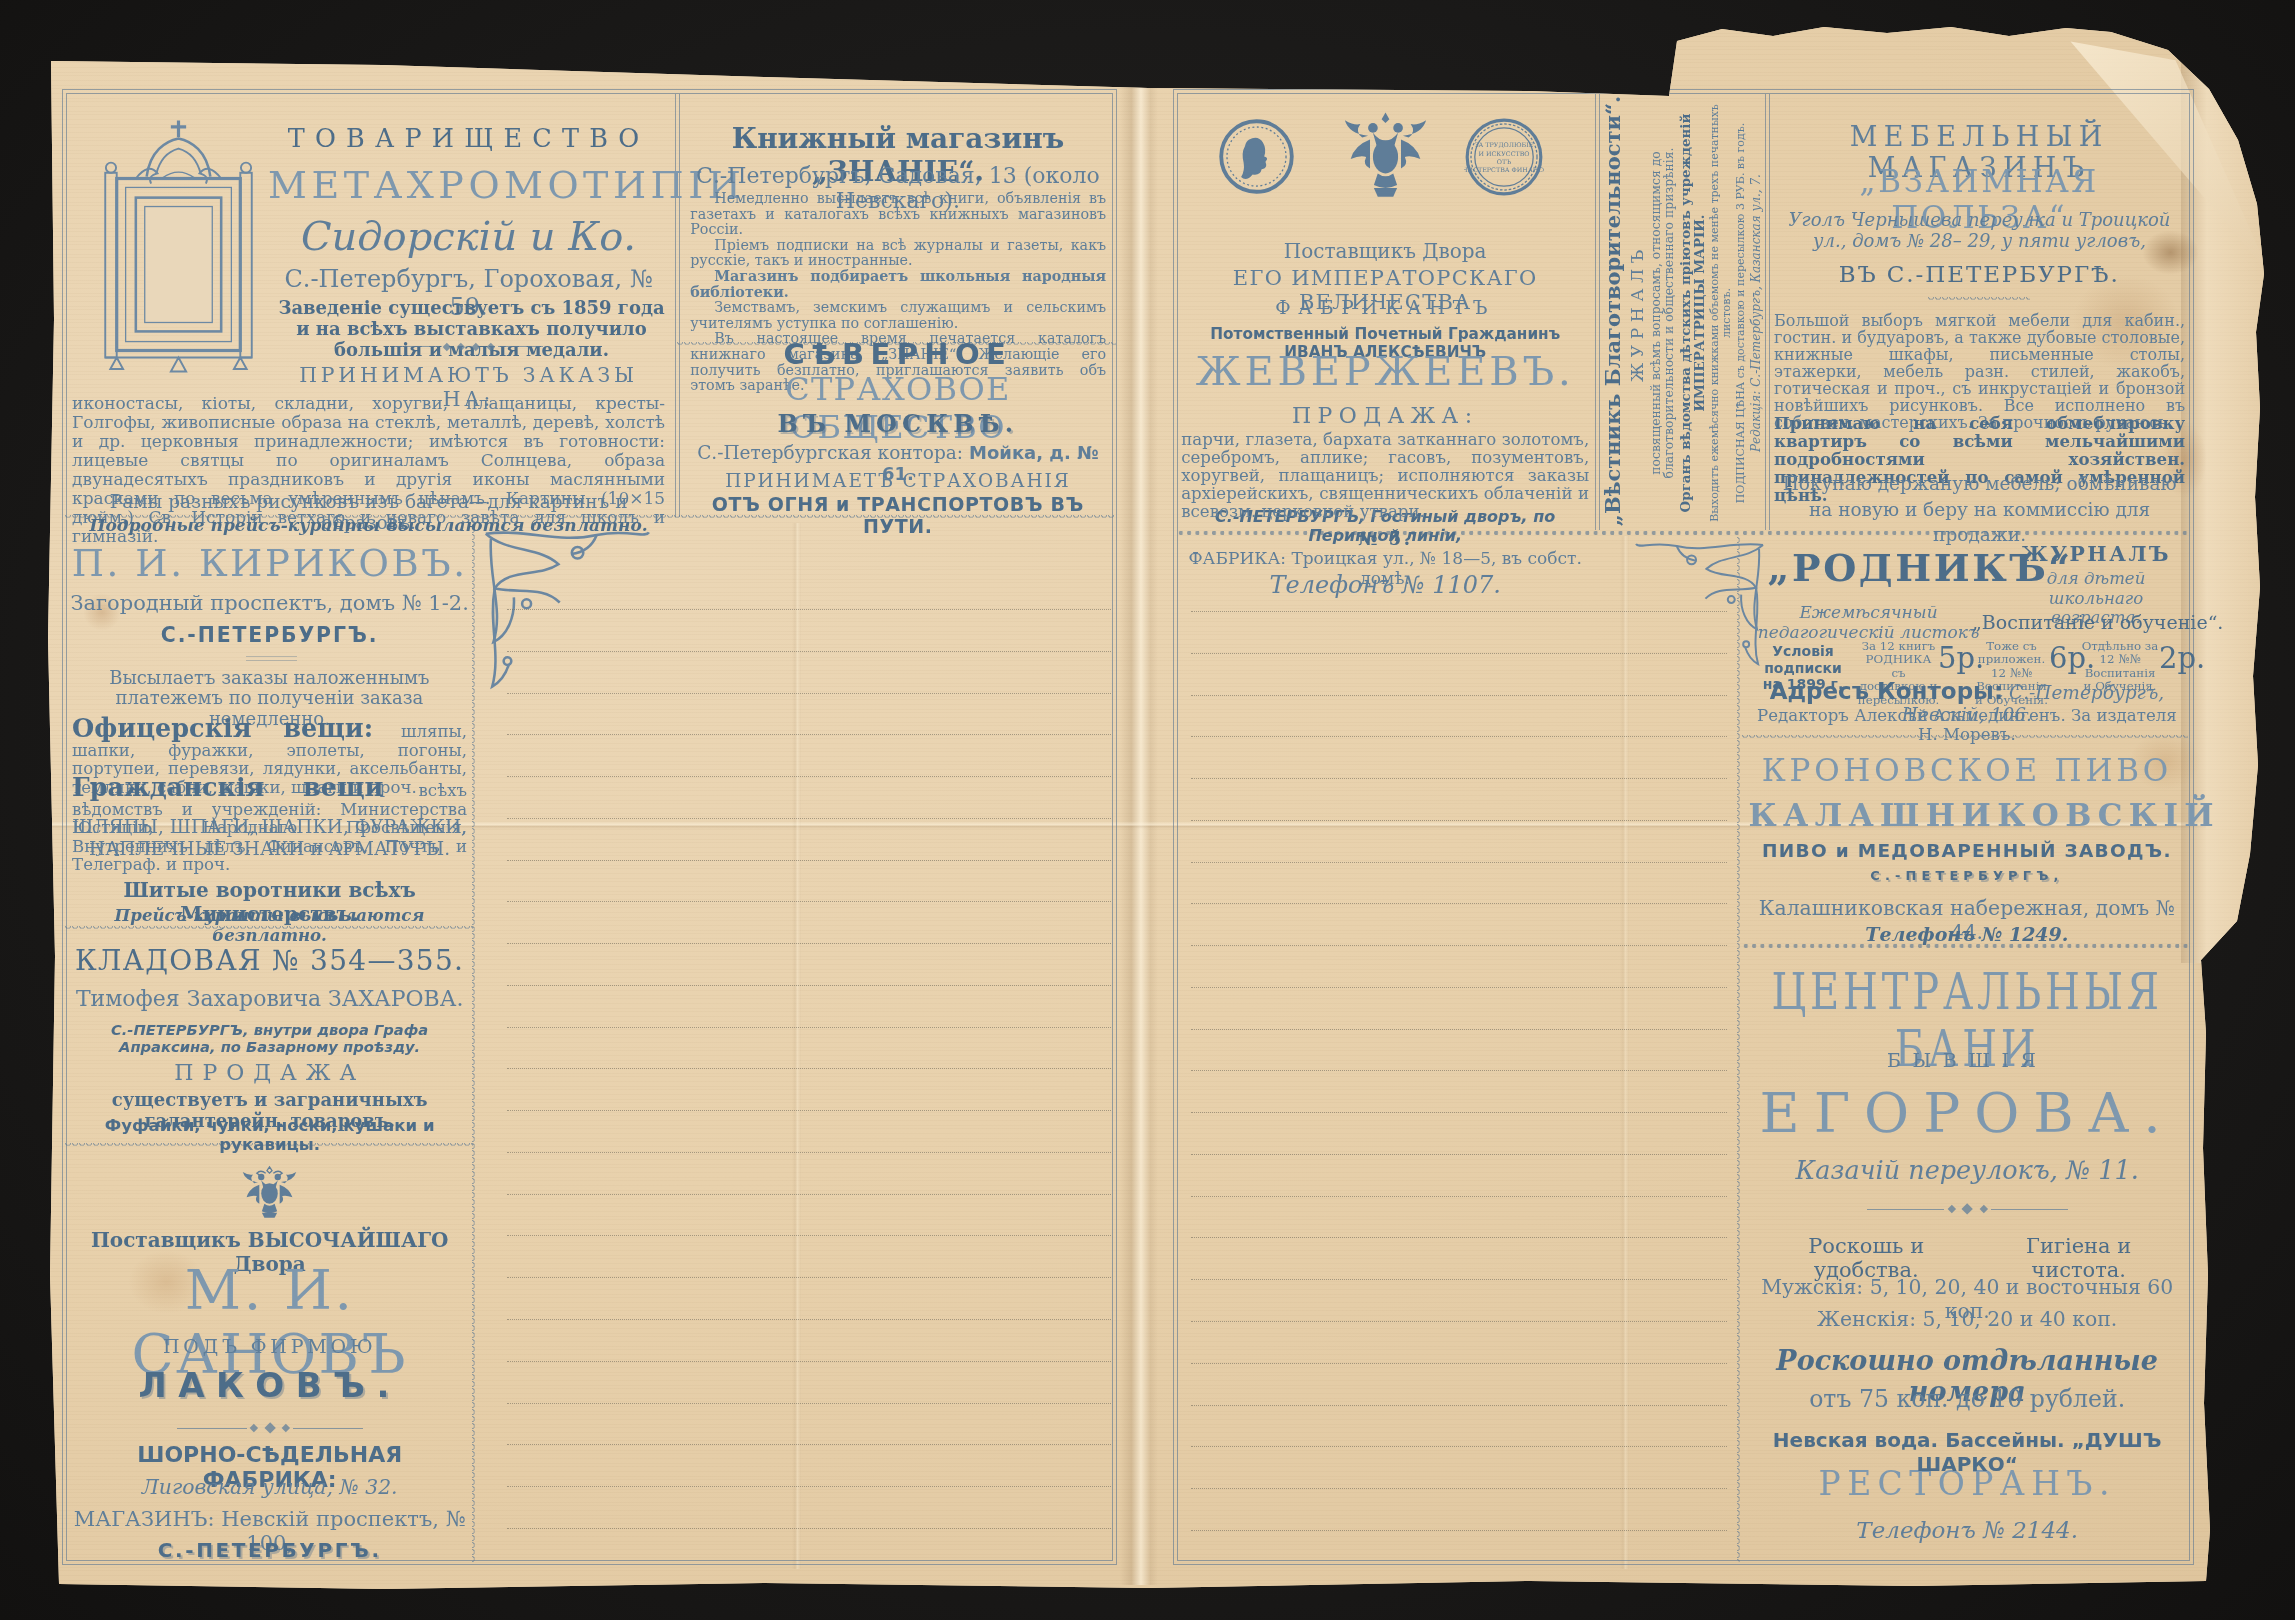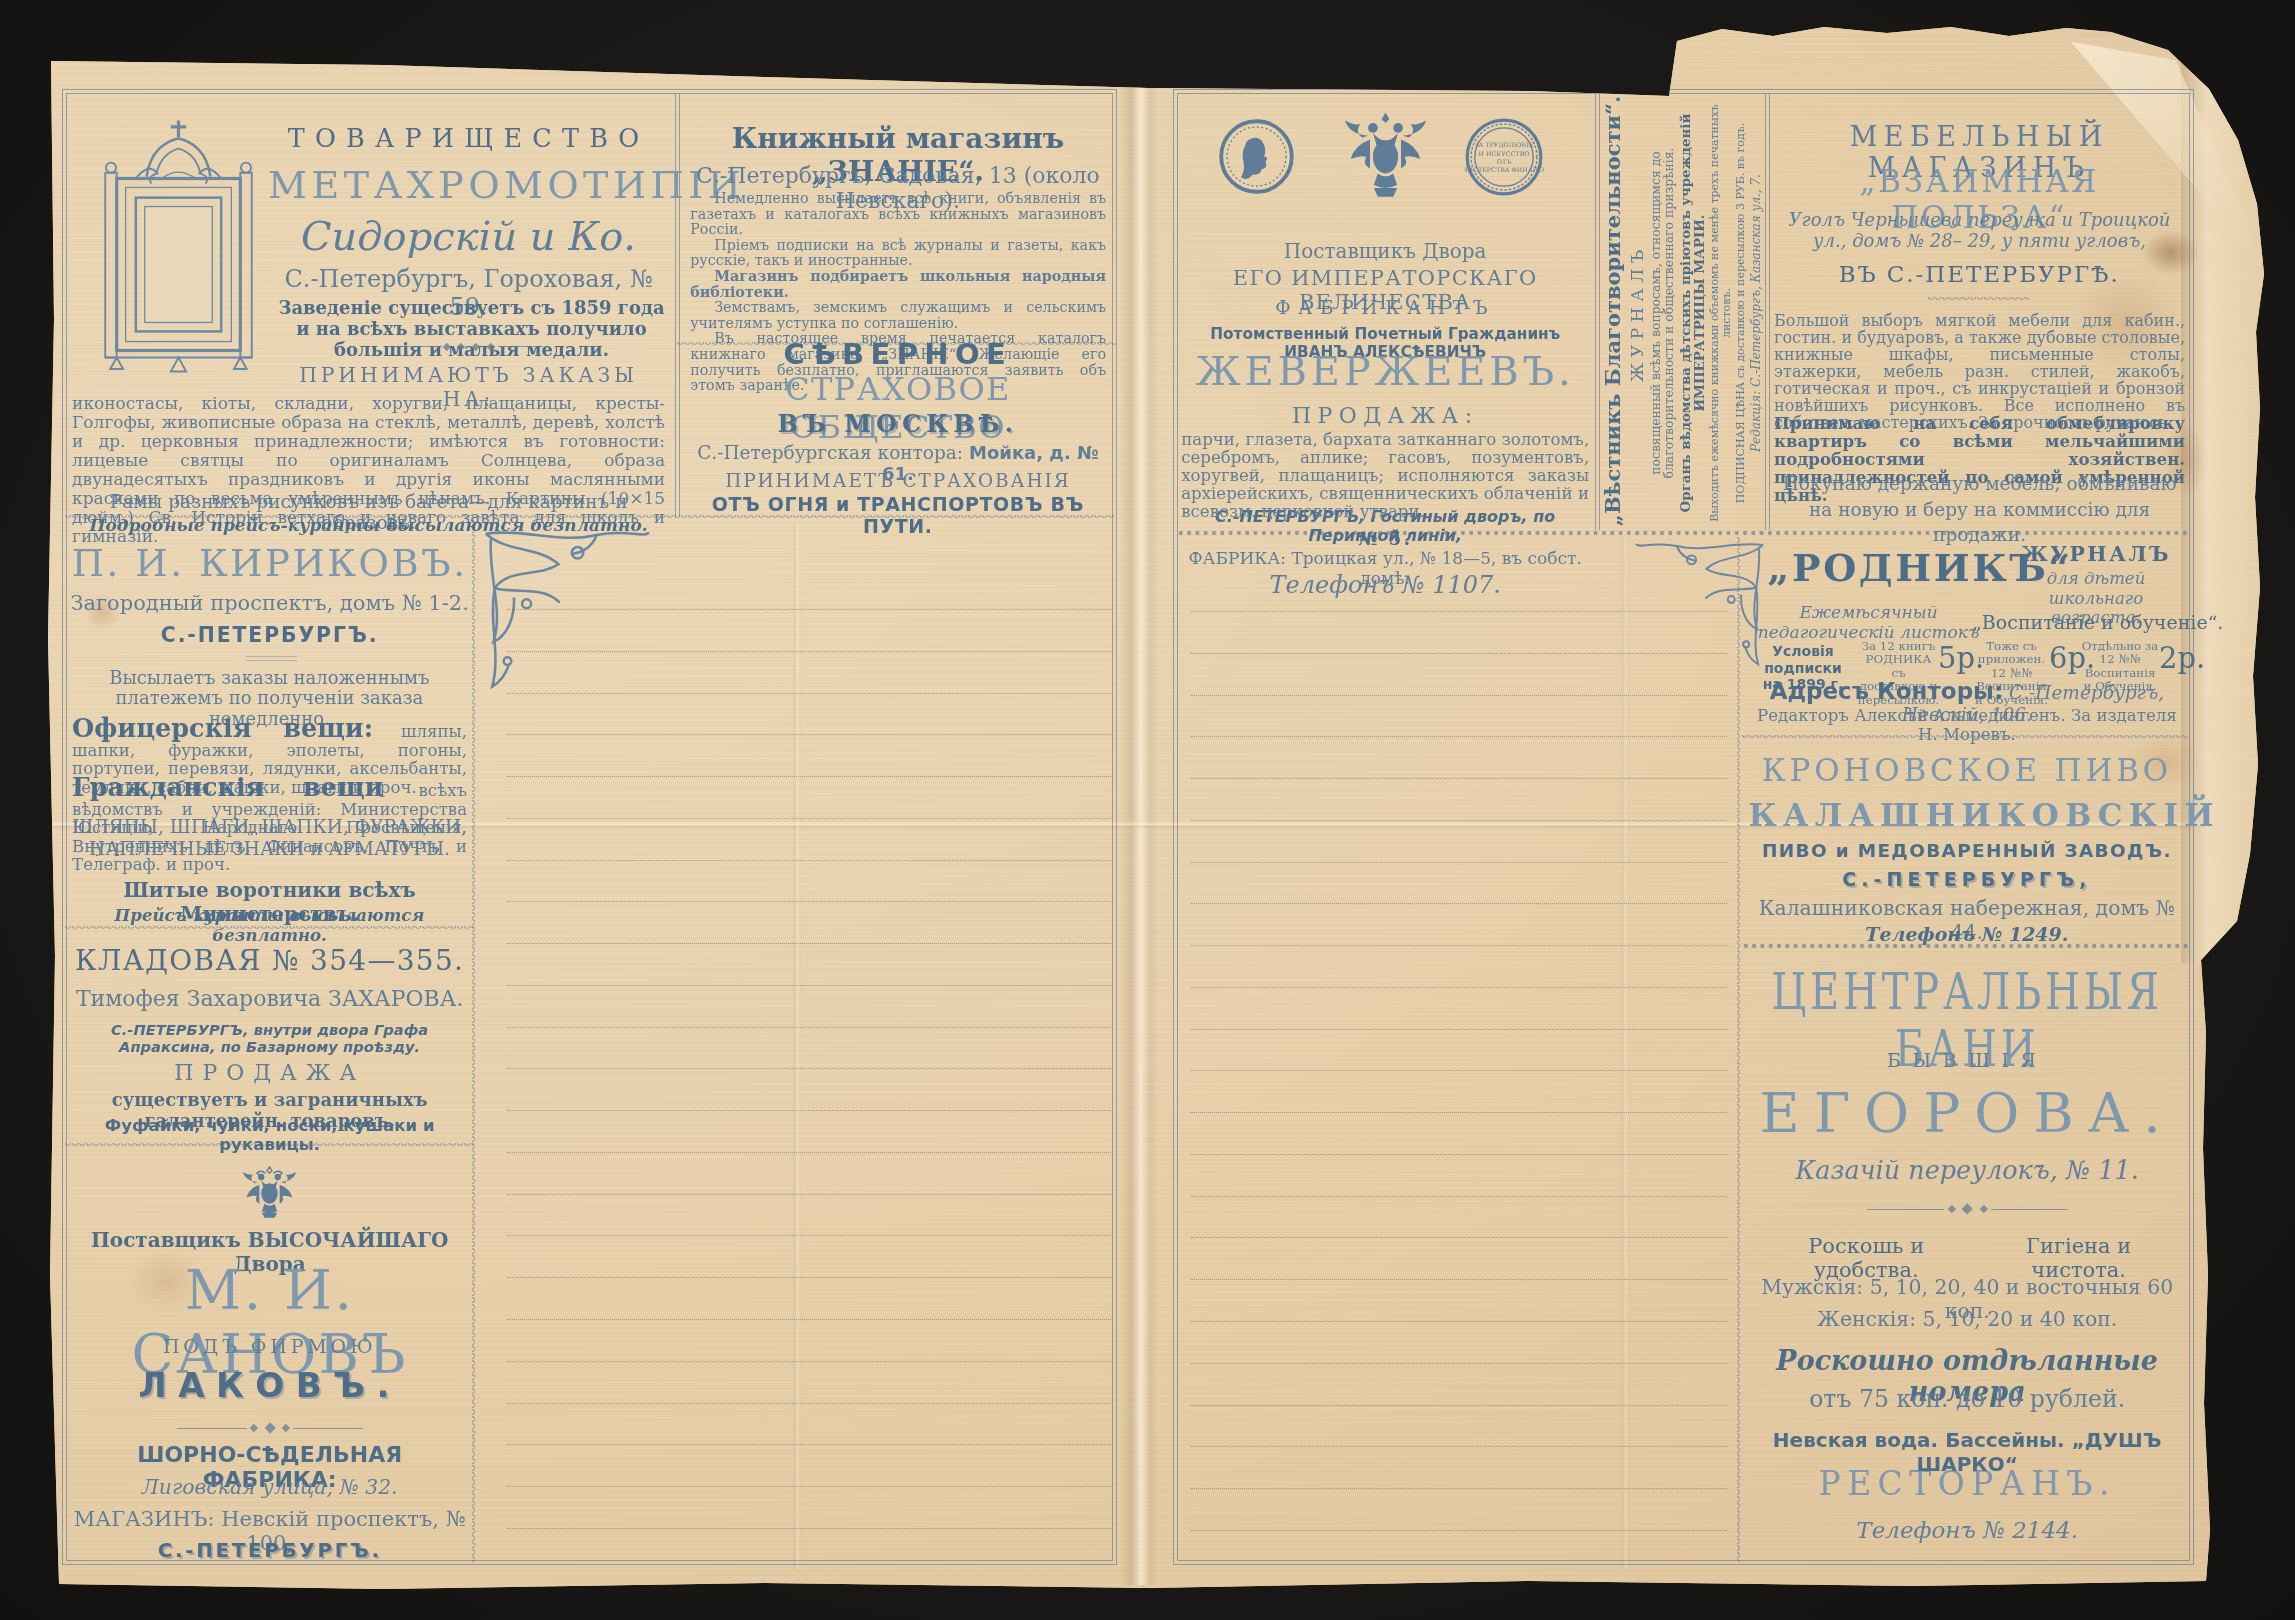--- a/index.html
+++ b/index.html
@@ -348,21 +348,21 @@
         <span class="inkd b sans" style="font-size:23px;">Адресъ Конторы:</span>
         <span class="ital">С.-Петербургъ, Невскій, 106.</span>
       </div>
       <div class="abs c ink" style="left:6.4px;top:173px;width:437px;font-size:16.6px;">Редакторъ Алексѣй Альмедингенъ. За издателя Н. Моревъ.</div>
     </div>
 
     <div class="abs" style="left:1742px;top:738px;width:450px;height:203px;">
       <div class="abs c inkl" style="left:6.4px;top:14px;width:437px;font-size:31px;letter-spacing:3.8px;">КРОНОВСКОЕ ПИВО</div>
       <div class="abs c inkl b" style="left:6.4px;top:59px;width:437px;font-size:31px;letter-spacing:6.4px;">КАЛАШНИКОВСКІЙ</div>
       <div class="abs c inkd b sans" style="left:6.4px;top:102px;width:437px;font-size:18.5px;letter-spacing:1.3px;">ПИВО и МЕДОВАРЕННЫЙ ЗАВОДЪ.</div>
-      <div class="abs c inkd b sans shadowed" style="left:6.4px;top:130px;width:437px;font-size:19px;letter-spacing:5.1px;">С.-ПЕТЕРБУРГЪ,</div>
+      <div class="abs c inkd b sans shadowed" style="left:6.4px;top:130px;width:437px;font-size:13px;letter-spacing:5.1px;">С.-ПЕТЕРБУРГЪ,</div>
       <div class="abs c ink" style="left:6.4px;top:158px;width:437px;font-size:20.4px;">Калашниковская набережная, домъ № 44.</div>
       <div class="abs c inkd b ital" style="left:6.4px;top:185px;width:437px;font-size:19px;">Телефонъ № 1249.</div>
     </div>
 
     <div class="abs" style="left:1742px;top:946px;width:450px;height:616px;">
       <div class="abs c inkl" style="left:3.2px;top:28px;width:444px;font-size:40px;letter-spacing:3.8px;transform:scaleY(1.25);">ЦЕНТРАЛЬНЫЯ БАНИ</div>
       <div class="abs c ink" style="left:3.2px;top:103px;width:444px;font-size:19px;letter-spacing:11.5px;text-align:center;">БЫВШІЯ</div>
       <div class="abs c inkl" style="left:3.2px;top:135px;width:444px;font-size:55px;letter-spacing:14px;">ЕГОРОВА.</div>
       <div class="abs c ink ital" style="left:3.2px;top:209px;width:444px;font-size:25.5px;">Казачій переулокъ, № 11.</div>
       <div class="abs ornrow" style="left:115px;top:259px;width:221px;">

